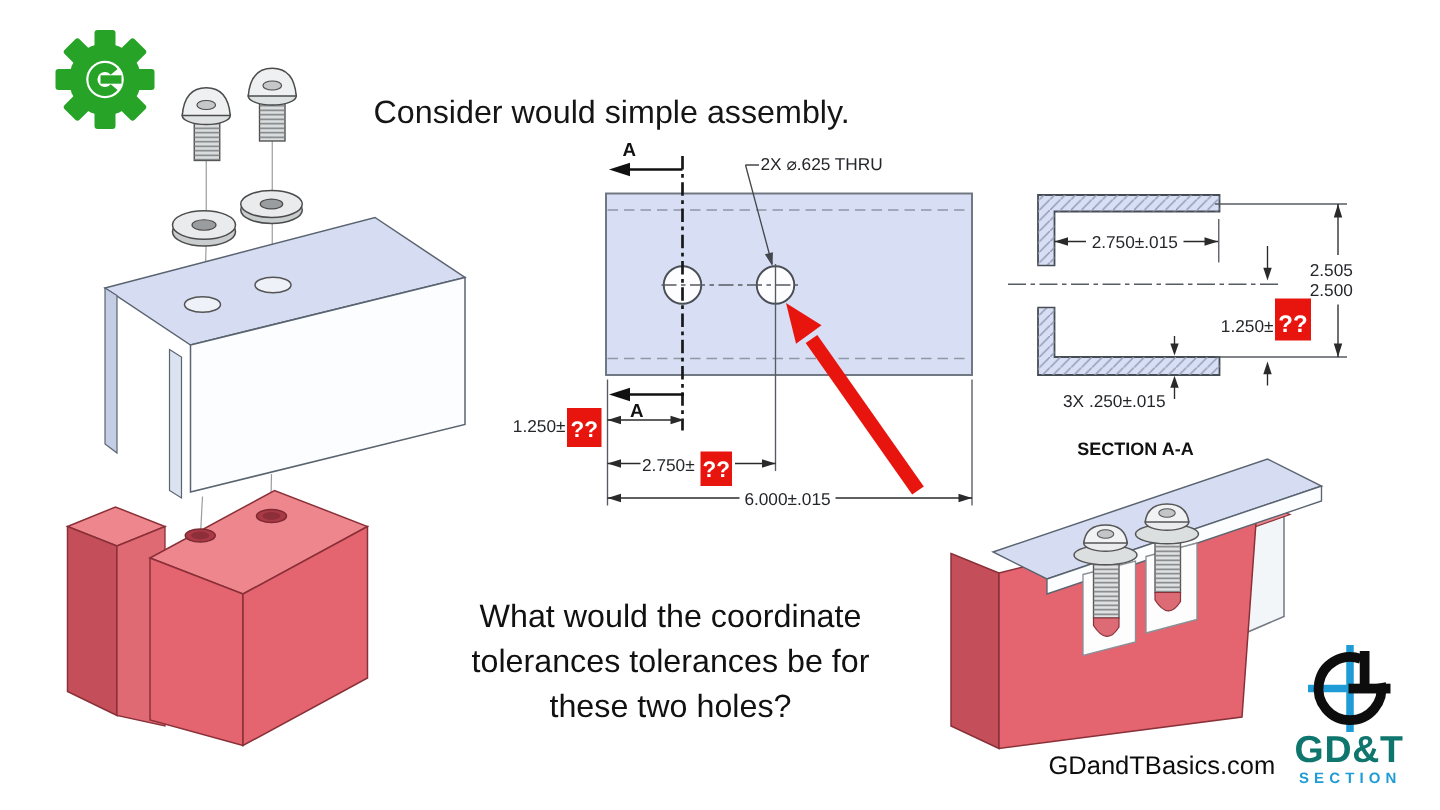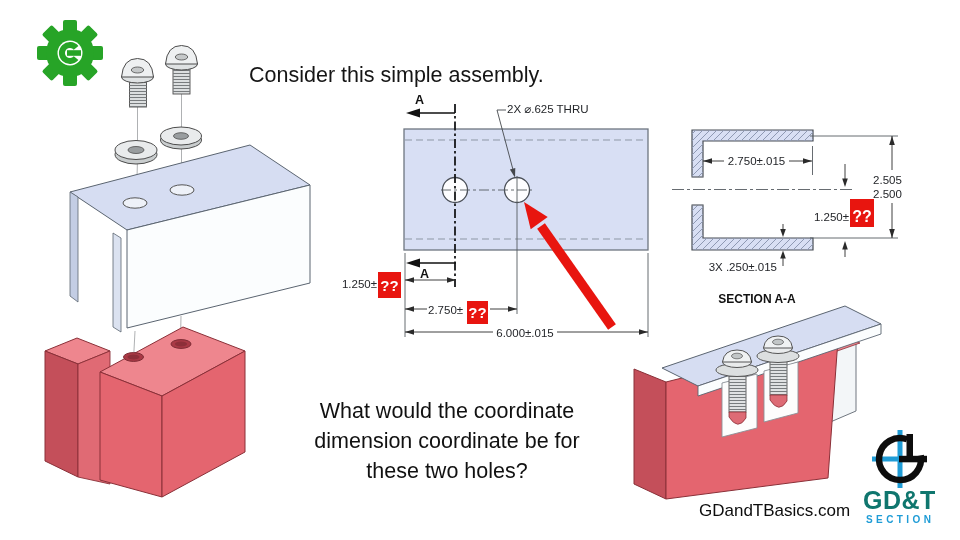--- a/index.html
+++ b/index.html
@@ -34,21 +34,21 @@
       <rect x="-7" y="-33" width="14" height="15" rx="2" transform="rotate(225)"></rect>
       <rect x="-7" y="-33" width="14" height="15" rx="2" transform="rotate(270)"></rect>
       <rect x="-7" y="-33" width="14" height="15" rx="2" transform="rotate(315)"></rect>
       <circle cx="0" cy="0" r="24"></circle>
     </g>
     <circle cx="0" cy="0" r="12.5" fill="#ffffff"></circle>
     <path d="M 6.1 -5.1 A 8 8 0 1 0 6.1 5.1" fill="none" stroke-width="6" stroke-linecap="butt" stroke="#27a427"></path>
     <rect x="-3" y="-2.8" width="14" height="5.6" fill="#27a427"></rect>
   </svg>
 
-  <div class="abs title-text" style="left:249px;top:63px">Consider this simple assembly.</div>
+  <div class="abs title-text" style="left:249px;top:63px">Consider would simple assembly.</div>
 
   <svg class="abs" style="left:25px;top:35px" width="310" height="480" viewBox="25 35 310 480">
     <defs>
       <pattern id="thr" width="4" height="3" patternUnits="userSpaceOnUse">
         <path d="M0,1.5 H4" stroke="#787c7e" stroke-width="1"></path>
       </pattern>
     </defs>
 
     <g stroke="#9a9d9f" stroke-width="0.8">
       <line x1="137.5" y1="107" x2="137.5" y2="146"></line>
@@ -231,21 +231,21 @@
       <polygon points="783,237 780.2,229 785.8,229" fill="#2a2a2a"></polygon>
       <line x1="783" y1="254" x2="783" y2="266" stroke="#2a2a2a" stroke-width="0.9"></line>
       <polygon points="783,250.5 780.2,258.5 785.8,258.5" fill="#2a2a2a"></polygon>
       <text class="dim" x="777" y="271" text-anchor="end">3X .250±.015</text>
     </g>
     <text class="secl" x="757" y="303" text-anchor="middle">SECTION A-A</text>
   </svg>
 
   <div class="abs question" style="left:286px;top:396px">
     <div>What would the coordinate</div>
-    <div>dimension coordinate be for</div>
+    <div>tolerances tolerances be for</div>
     <div>these two holes?</div>
   </div>
 
   <svg class="abs" style="left:615px;top:298px" width="300" height="227" viewBox="615 298 300 227">
     <polygon points="821,332 856,319 856,411 821,426" fill="#f3f6f8" stroke="#707780" stroke-width="1"></polygon>
     <polygon points="786,352 840,335 860,343 806,362" fill="#ee868e" stroke="#8a3038" stroke-width="0.8"></polygon>
     <g stroke="#8a3038">
       <polygon points="634,369 666,382 666,499 634,484" fill="#c44f5a" stroke-width="1"></polygon>
       <polygon points="666,382 838,339 828,478 666,499" fill="#e4656f" stroke-width="1"></polygon>
     </g>

